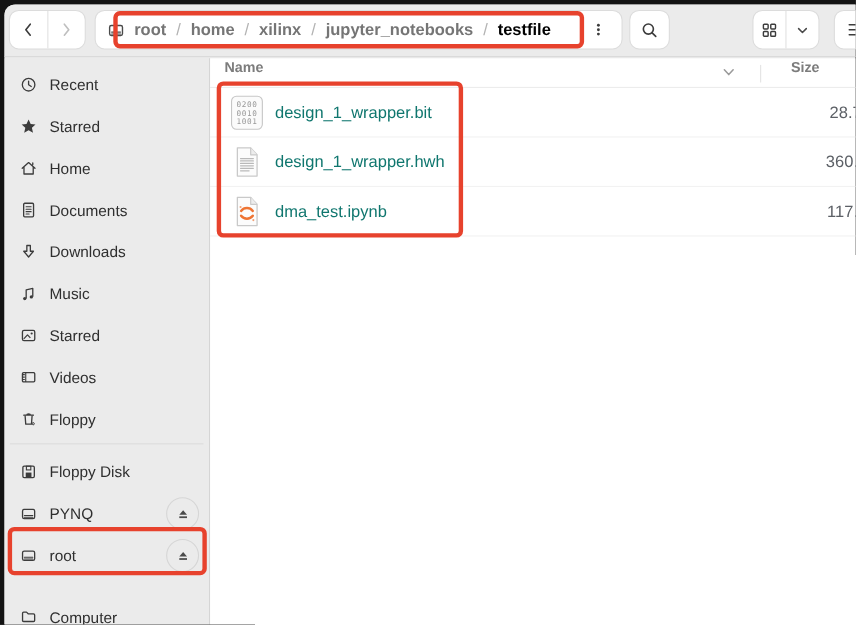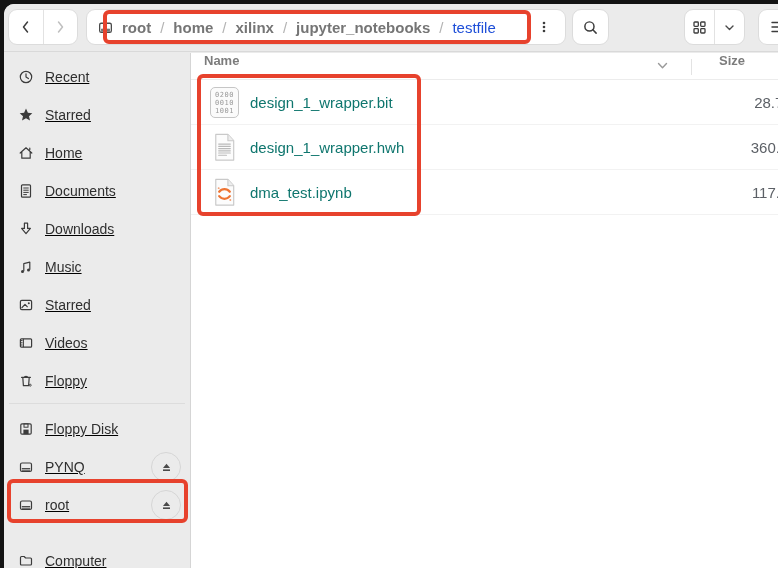--- a/index.html
+++ b/index.html
@@ -14,36 +14,36 @@
              border-bottom:1px solid #d9d9d9; }
   .pill { position:absolute; top:5px; height:36px; background:#ffffff; border:1px solid #dcdcdc;
           border-radius:9px; display:flex; align-items:center; }
   .navgroup { left:4px; width:70px; }
   .navgroup .half { flex:1; height:100%; display:flex; align-items:center; justify-content:center;
                     background:none; border:none; cursor:pointer; }
   .vdiv { width:1px; height:100%; background:#e2e2e2; }
   .pathpill { left:82px; width:480px; padding:0 6px 0 10px; }
   .crumbs { display:flex; align-items:center; gap:9px; margin-left:8px; font-size:15px; }
   .crumb { color:#757575; font-weight:600; white-space:nowrap; cursor:pointer; }
-  .crumb.current { color:#1d4ed8; font-weight:400; }
+  .crumb.current { color:#000000; font-weight:700; }
   .slash { color:#b3b3b3; font-weight:400; }
   .kebab-btn { margin-left:auto; width:30px; height:30px; border:none; background:none;
                display:flex; align-items:center; justify-content:center; cursor:pointer; }
   .searchpill { left:568px; width:37px; justify-content:center; cursor:pointer; border:1px solid #dcdcdc; background:#fff; }
   .viewgroup { left:680px; width:61px; }
   .viewgroup .half { flex:1; height:100%; display:flex; align-items:center; justify-content:center;
                      background:none; border:none; cursor:pointer; }
   .menupill { left:754px; width:44px; padding-left:12px; }
 
   
   .sidebar { position:absolute; left:0; top:49px; width:186px; height:515px; background:#ebebeb;
              padding-top:8px; }
   .side-sep-v { position:absolute; left:186px; top:49px; width:1px; height:515px; background:#d5d5d5; }
   .sb-item { display:flex; align-items:center; height:32px; margin:0 5px 6px 5px; padding-left:9px;
-             border-radius:6px; cursor:pointer;text-decoration:underline; }
+             border-radius:6px; cursor:pointer; }
   .sb-item .ic { width:16px; height:16px; display:flex; align-items:center; justify-content:center; }
   .sb-item .lbl { margin-left:11px; font-size:14px; color:#2f2f2f; }
   .sb-hline { height:1px; background:#dcdcdc; margin:3px 5px 9px 5px; }
   .eject { margin-left:auto; margin-right:4px; width:30px; height:30px; border-radius:50%;
            border:1px solid #d6d6d6; background:transparent; display:flex; align-items:center;
            justify-content:center; cursor:pointer; }
   .gap-before { margin-top:24px; }
 
   
   .content { position:absolute; left:187px; top:49px; width:587px; height:515px; background:#ffffff; }

